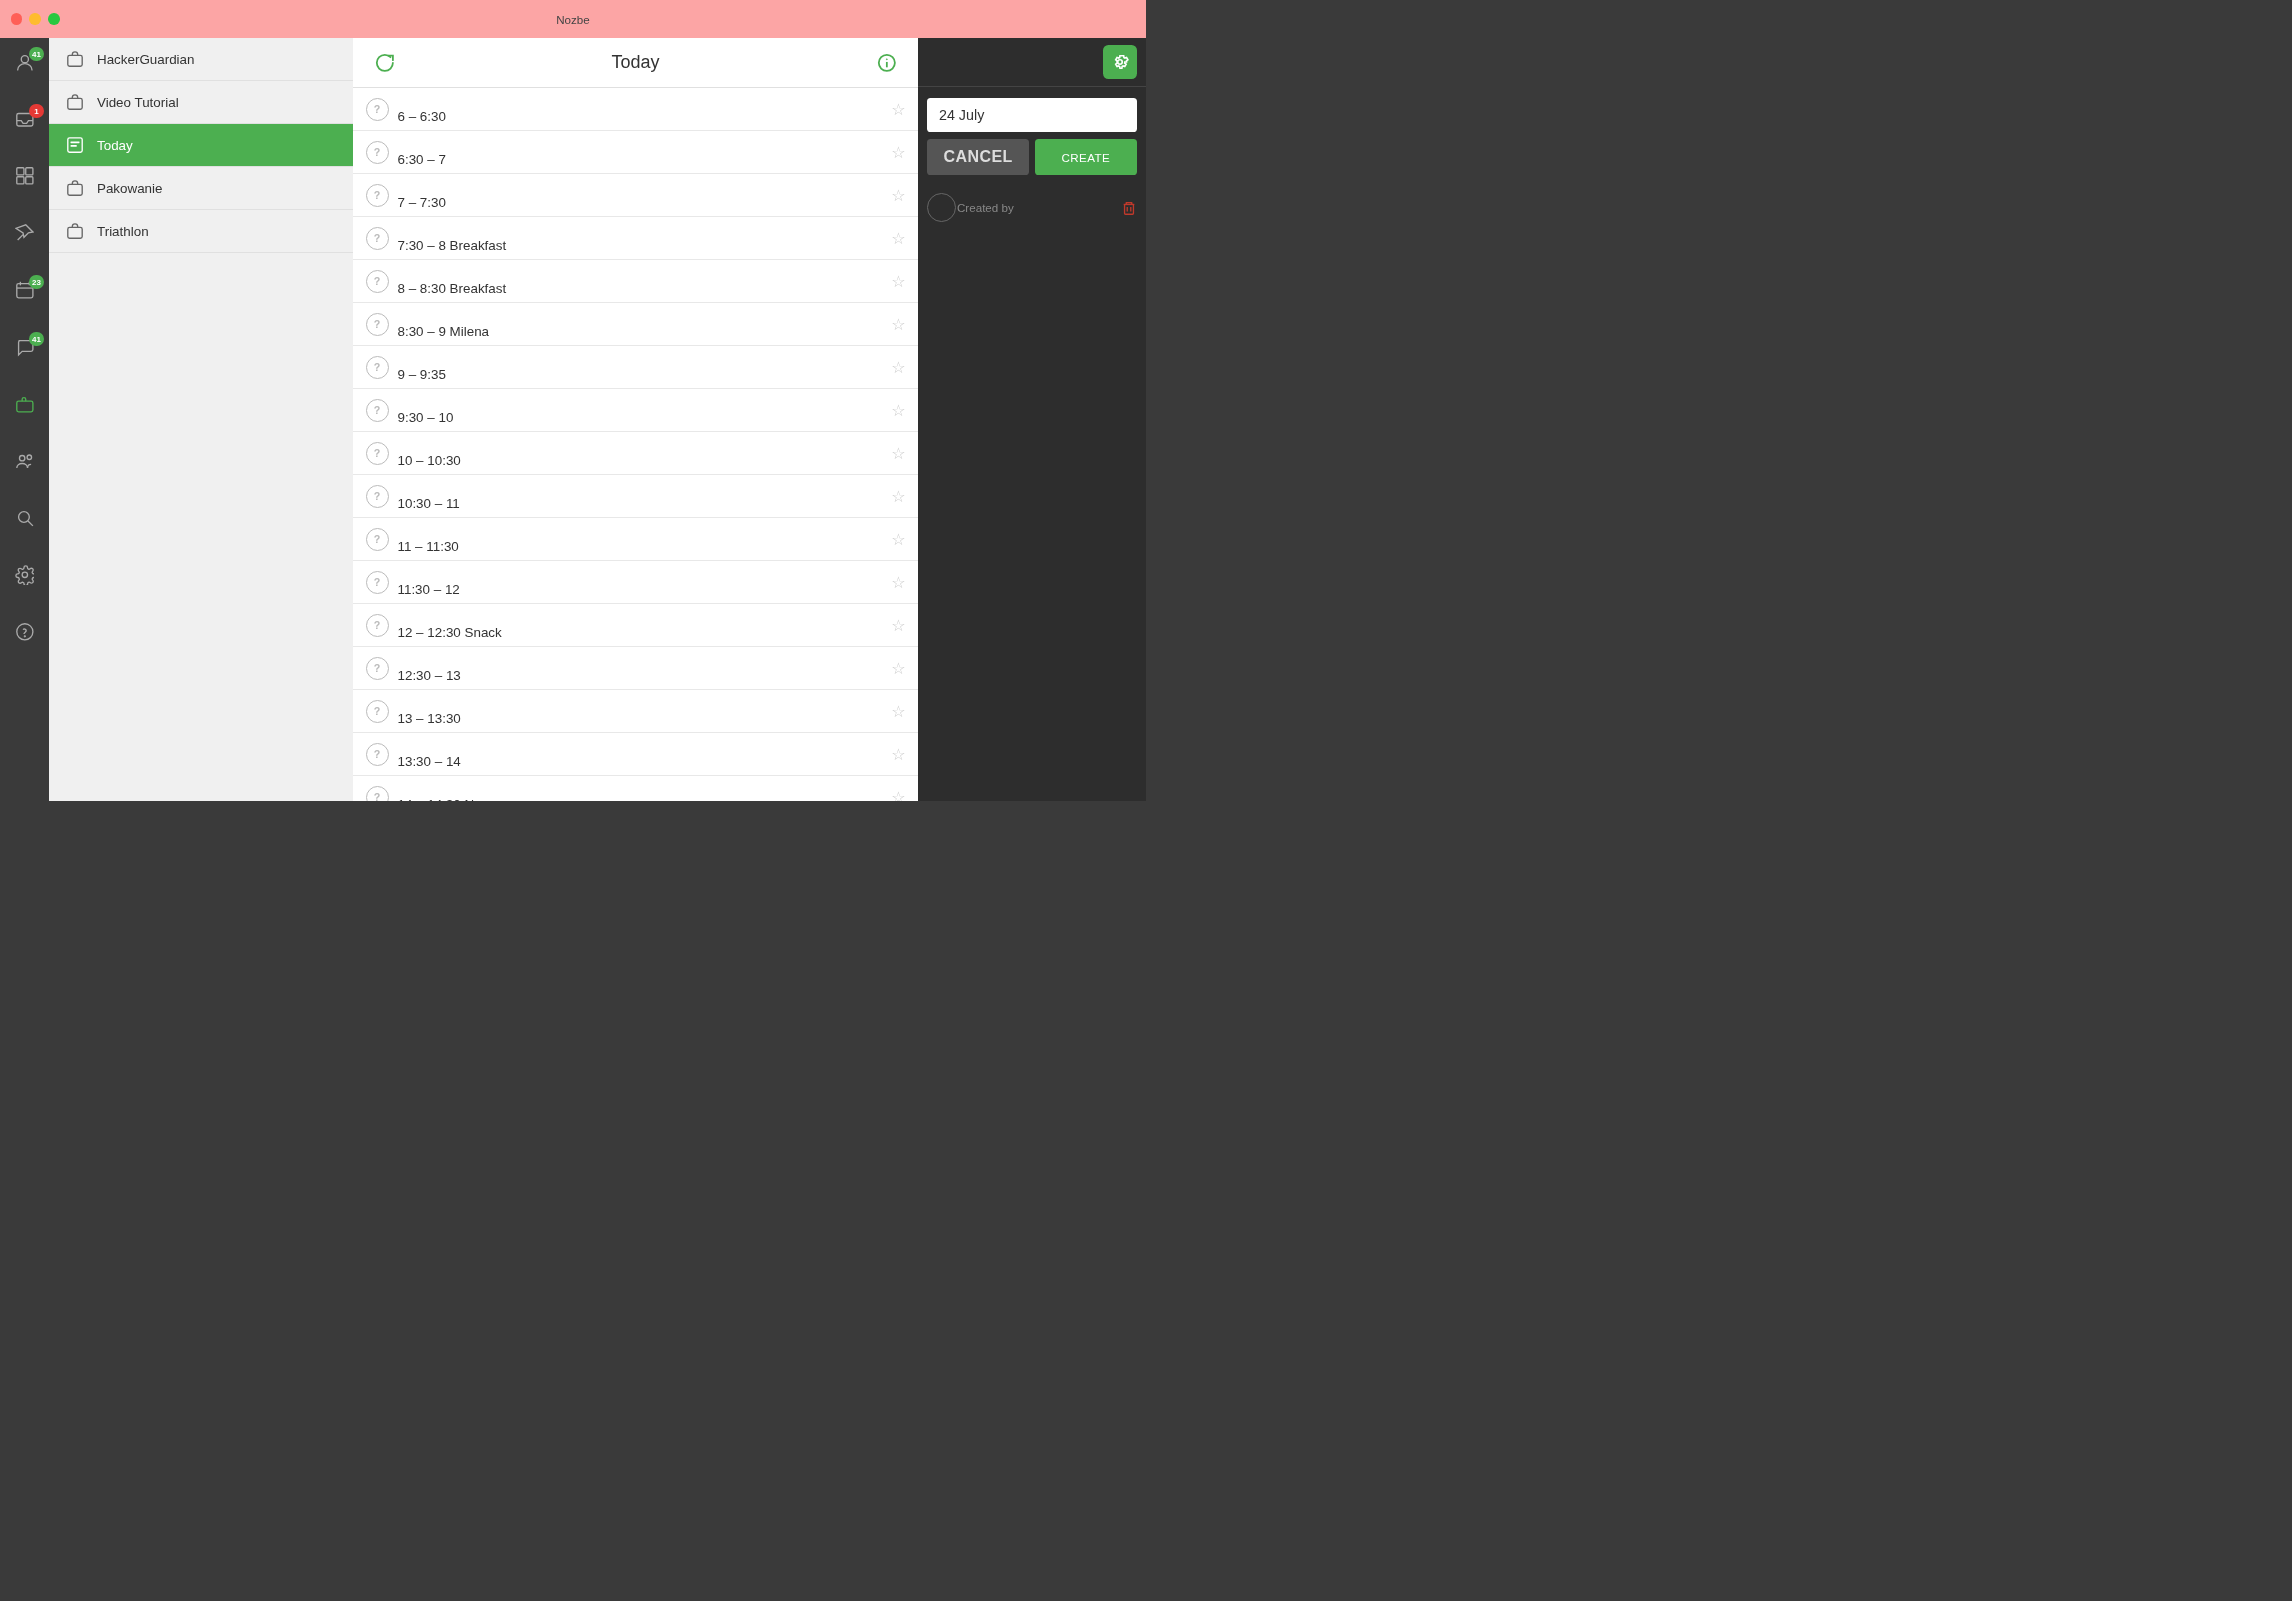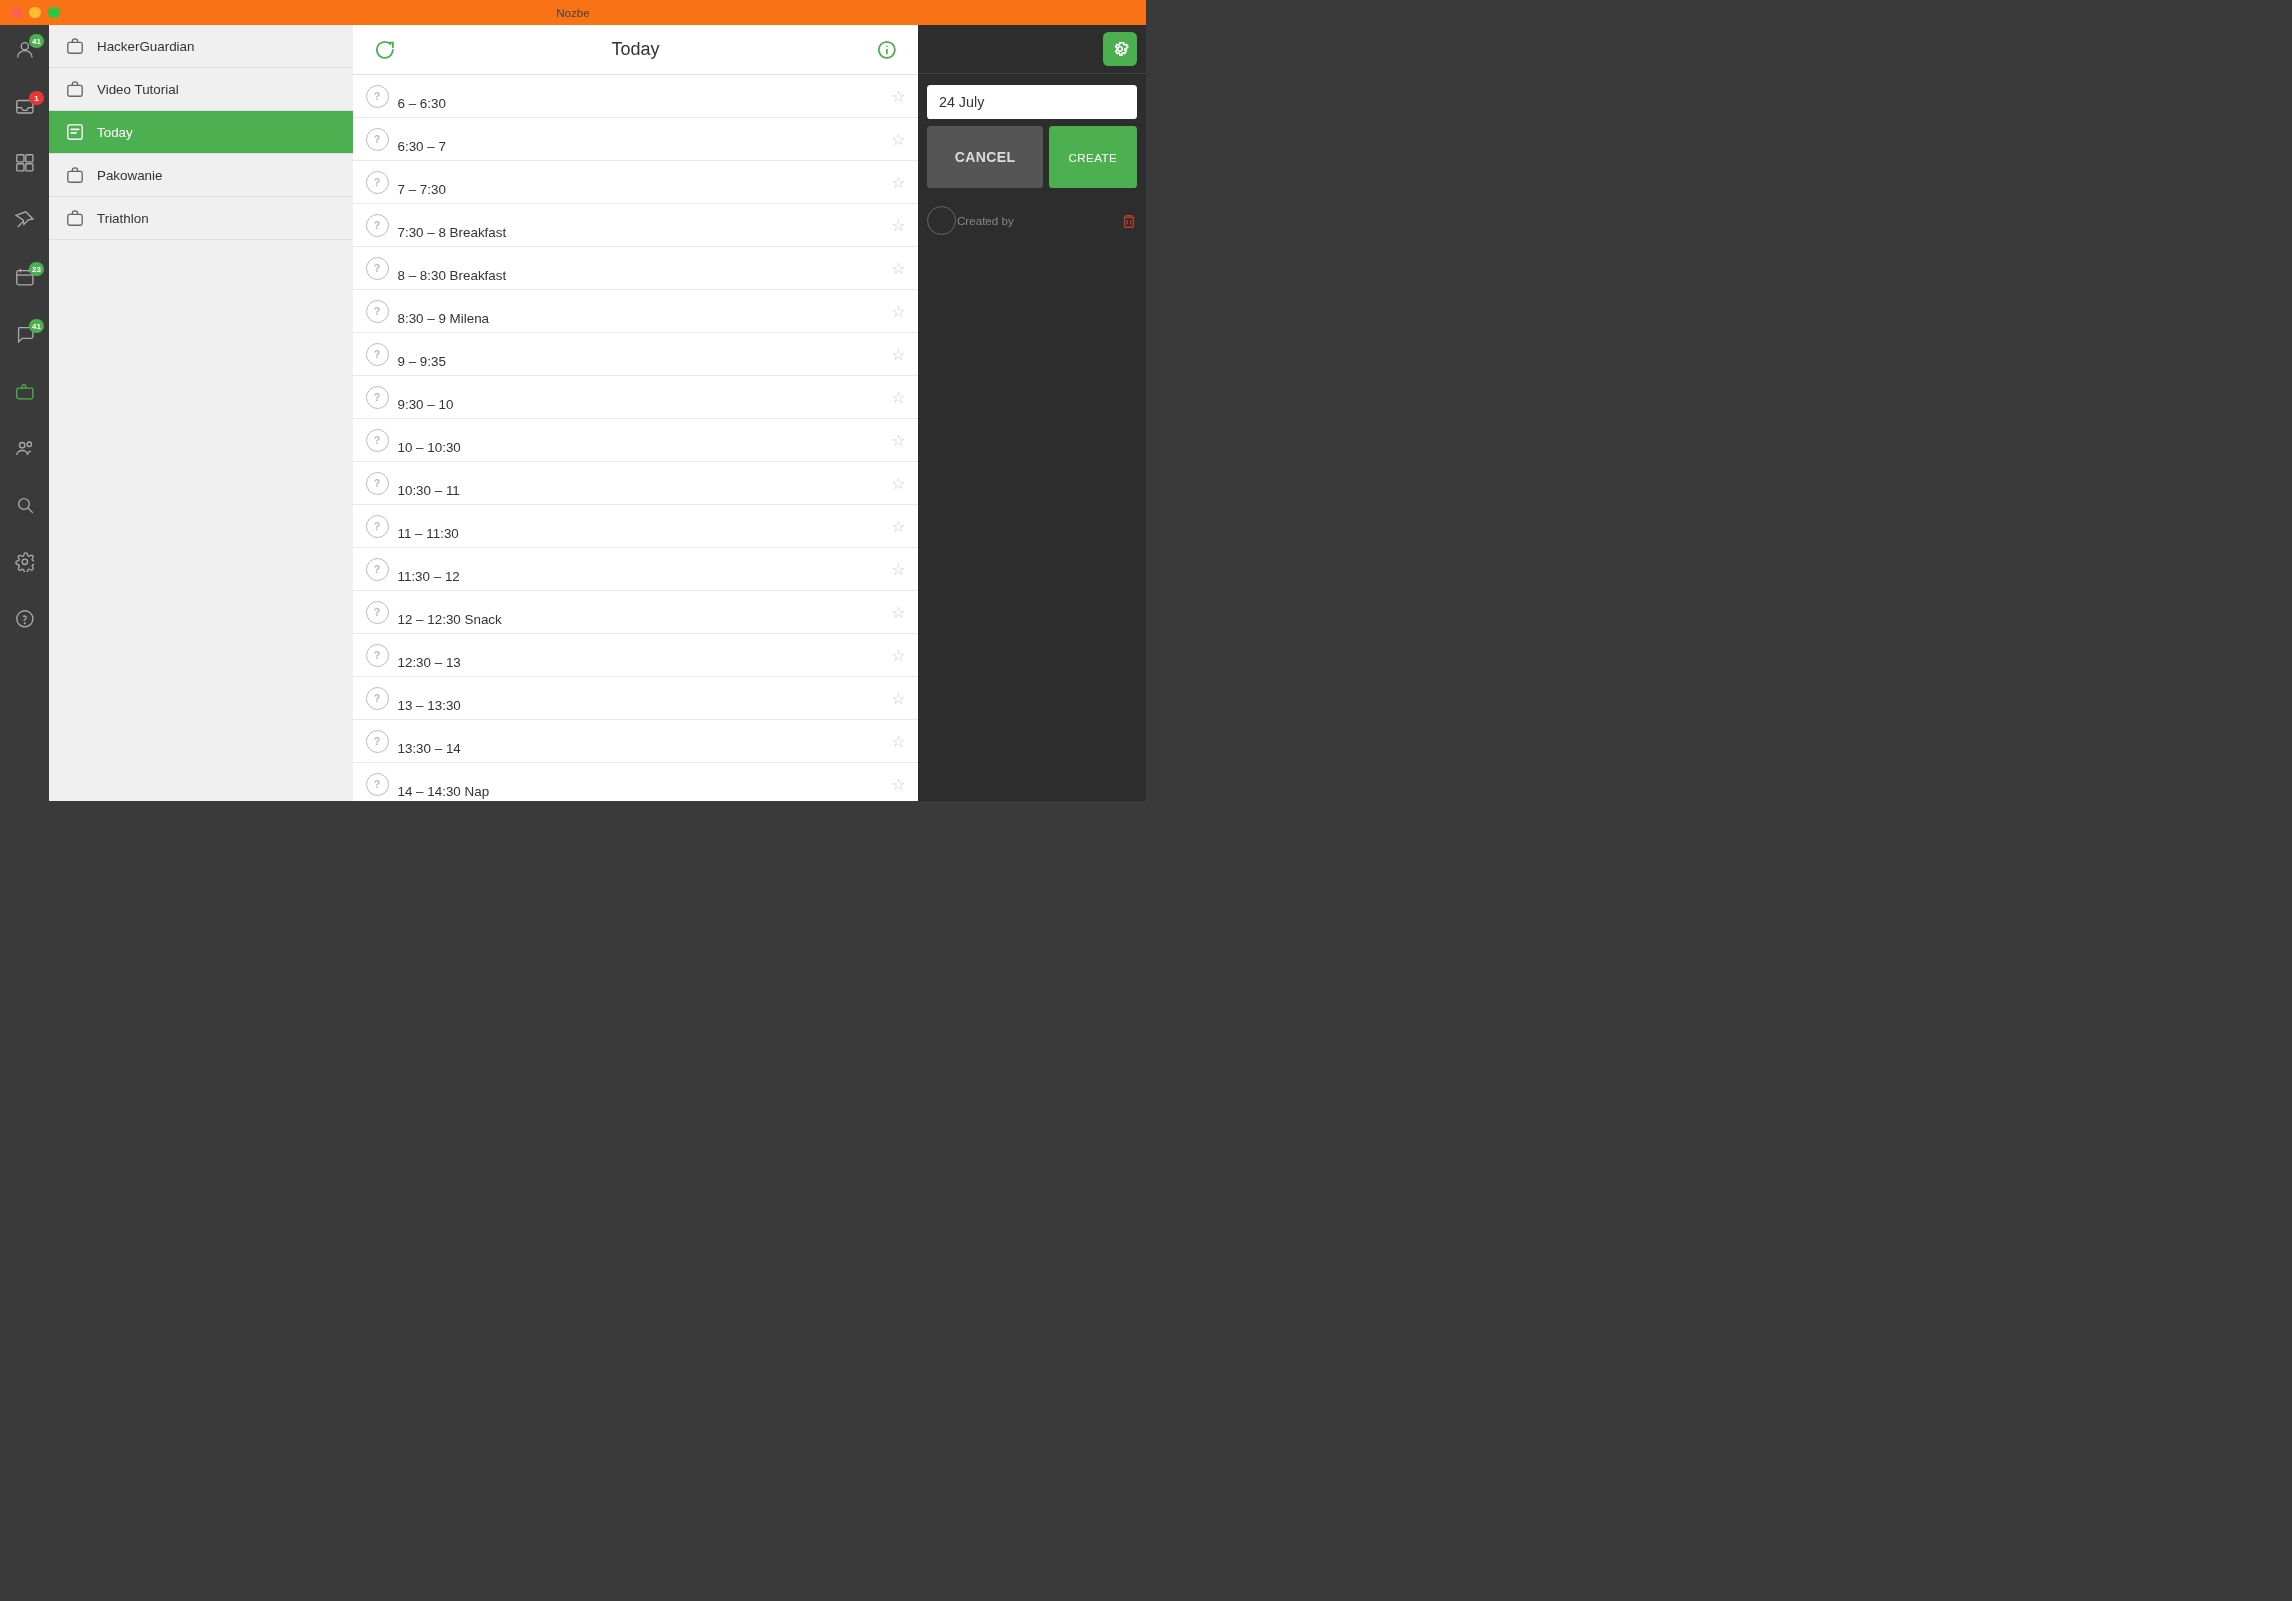--- a/index.html
+++ b/index.html
@@ -8,22 +8,22 @@
       background: #3a3a3a;
       width: 1146px;
       height: 801px;
       overflow: hidden;
       display: flex;
       flex-direction: column;
     }
 
     
     .title-bar {
-      background: #f97316;
-      height: 25px;
+      background: #fca5a5;
+      height: 38px;
       display: flex;
       align-items: center;
       justify-content: center;
       position: relative;
       flex-shrink: 0;
     }
     .title-bar-buttons {
       position: absolute;
       left: 10.7px;
       display: flex;
@@ -270,22 +270,22 @@
       display: flex;
       gap: 5.4px;
       padding: 0 9px 9px;
     }
     .cancel-btn {
       flex: 1;
       background: #555;
       color: #ddd;
       border: none;
       border-radius: 3.6px;
-      padding: 23px;
-      font-size: 14px;
+      padding: 9px;
+      font-size: 16px;
       font-weight: 600;
       cursor: pointer;
       letter-spacing: 0.4px;
       text-transform: uppercase;
     }
     .create-btn {
       flex: 1;
       background: #4caf50;
       color: #fff;
       border: none;

